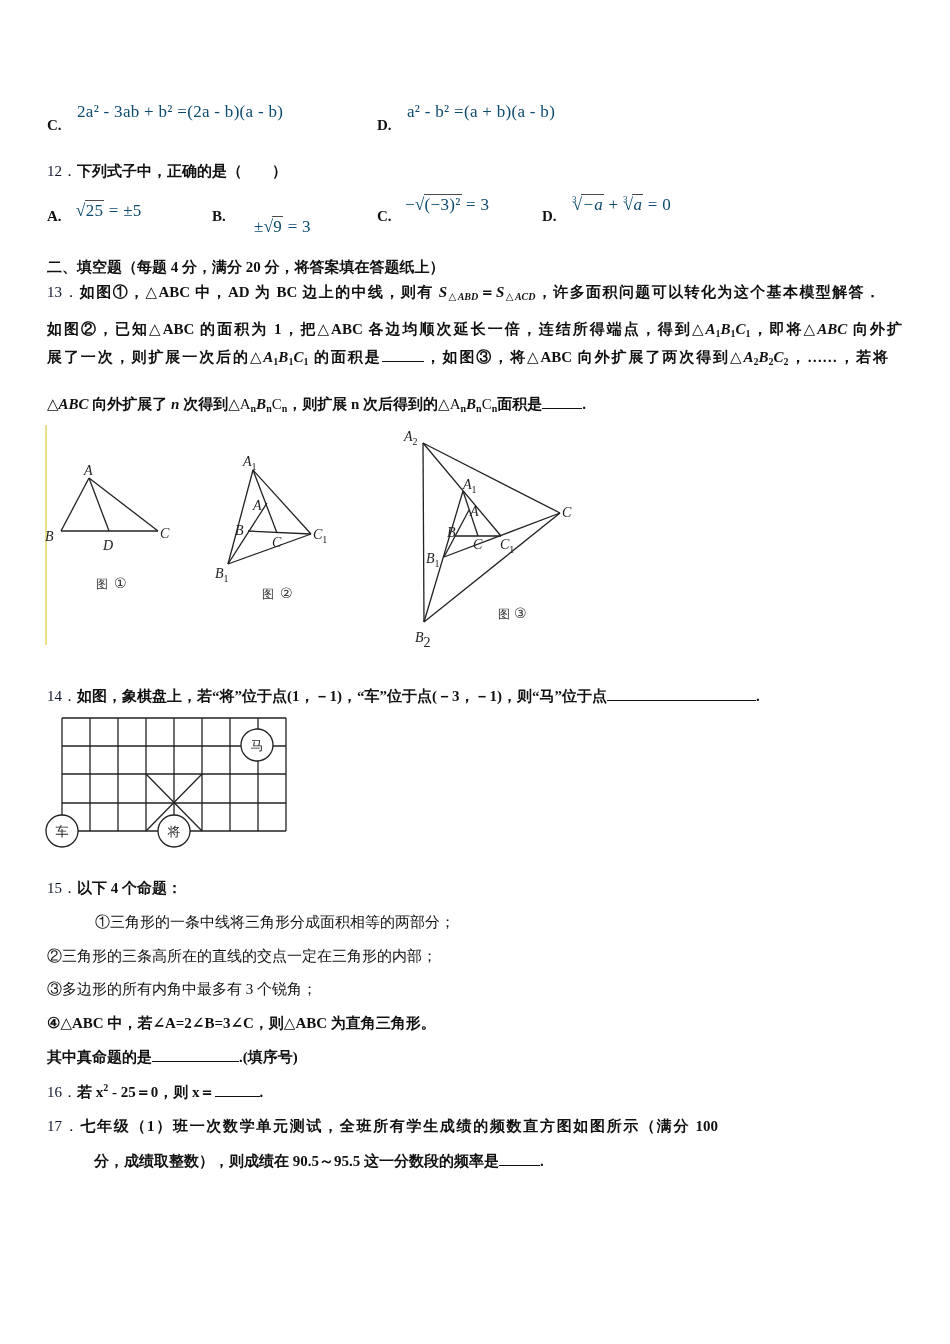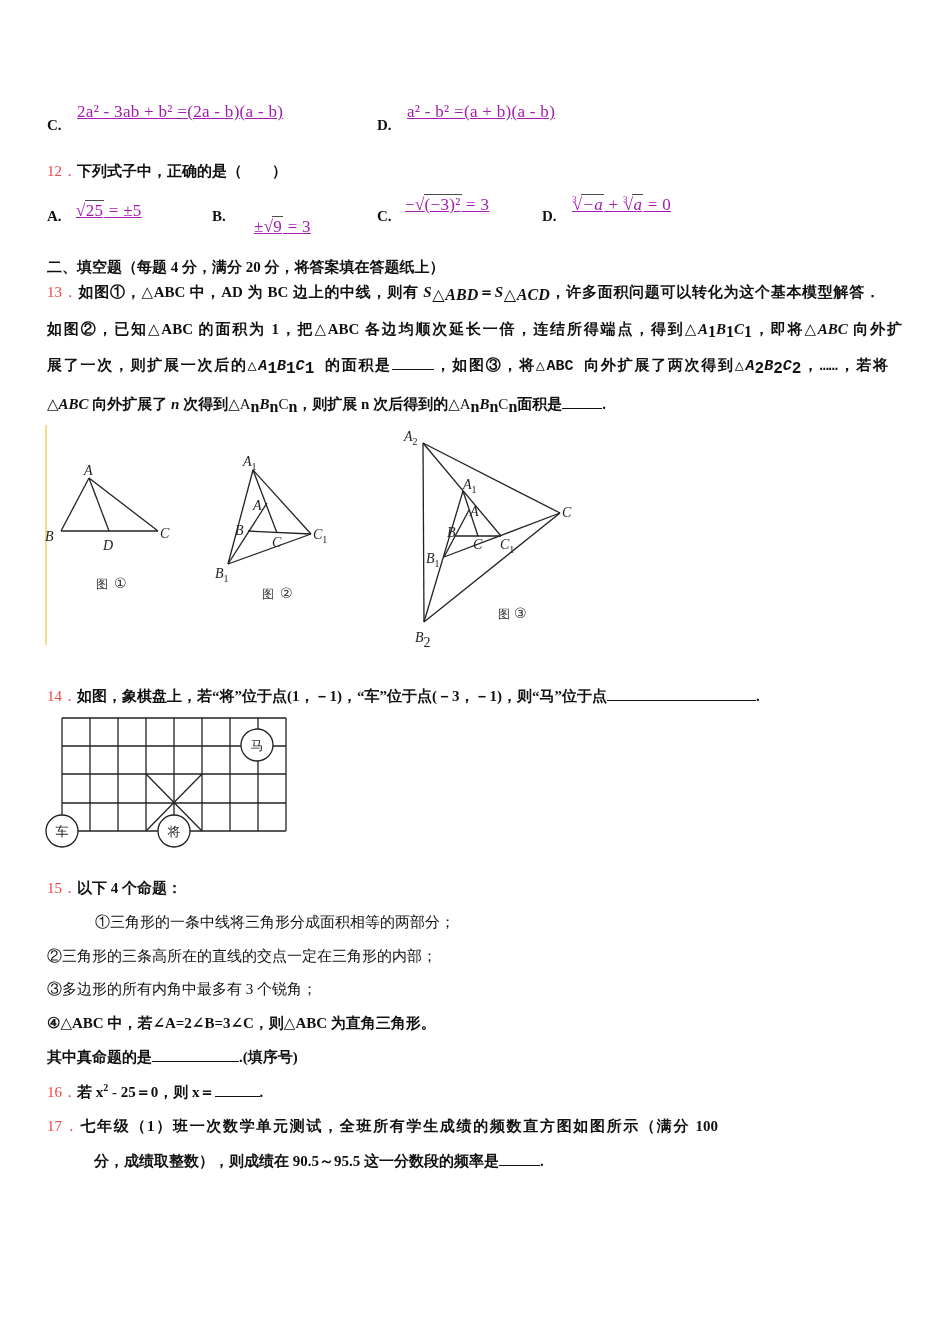--- a/index.html
+++ b/index.html
@@ -1,26 +1,26 @@
 <!DOCTYPE html>
 <html><head>
 <meta charset="utf-8">
 <style>
 html,body{margin:0;padding:0;background:#ffffff;}
 body{width:950px;height:1344px;position:relative;overflow:hidden;font-family:"Liberation Serif","DejaVu Serif",serif;color:#111;}
 .ln{position:absolute;left:47px;font-size:15px;line-height:20px;font-weight:bold;white-space:nowrap;}
 .just{white-space:normal;text-align:justify;text-align-last:justify;text-justify:inter-character;}
-.qnum{font-weight:normal;color:#ef4444;}
+.qnum{font-weight:normal;color:#0f172a;}
 .reg{font-weight:normal;}
 .it{font-style:italic;}
-sub{font-size:16px;vertical-align:-3px;line-height:0;}
+sub{font-size:10px;vertical-align:-3px;line-height:0;}
 sup.pw{font-size:10px;vertical-align:6px;line-height:0;}
 .blank{display:inline-block;border-bottom:1.2px solid #111;height:13px;vertical-align:baseline;}
 .opt-label{position:absolute;font-size:15px;line-height:20px;font-weight:bold;}
-.formula{position:absolute;font-size:17px;line-height:22px;color:#a21caf;white-space:nowrap;font-weight:normal;letter-spacing:0.3px;text-decoration:underline;}
+.formula{position:absolute;font-size:17px;line-height:22px;color:#0c4a6e;white-space:nowrap;font-weight:normal;letter-spacing:0.3px;}
 .radicand{border-top:1px solid #4a4a4a;padding:0 1px;}
 .radsign{margin-right:-1px;}
 .idx{font-size:9px;vertical-align:8px;line-height:0;margin-right:-4px;}
 .fig{position:absolute;}
 .lbl{font-family:"Liberation Serif","DejaVu Serif",serif;font-style:italic;font-size:14px;fill:#222;}
 .cap{font-family:"DejaVu Sans",sans-serif;font-size:12px;fill:#333;}
 .piece{font-family:"DejaVu Sans",sans-serif;font-size:13px;fill:#222;}
 </style>
 </head>
 <body>
@@ -57,21 +57,21 @@
 <div class="ln" style="top:257px;">二、填空题（每题 4 分，满分 20 分，将答案填在答题纸上）</div>
 
 <div class="ln just" style="top:282px;width:833px;">
   <span class="qnum">13．</span><span>如图①，△ABC 中，AD 为 BC 边上的中线，则有 </span><i>S</i><sub class="it">△ABD</sub><span>＝</span><i>S</i><sub class="it">△ACD</sub><span>，许多面积问题可以转化为这个基本模型解答．</span>
 </div>
 
 <div class="ln just" style="top:319px;width:855px;">
   <span>如图②，已知△ABC 的面积为 1，把△ABC 各边均顺次延长一倍，连结所得端点，得到△</span><span><i>A</i><sub>1</sub><i>B</i><sub>1</sub><i>C</i><sub>1</sub></span><span>，即将△</span><i>ABC</i><span> 向外扩</span>
 </div>
 
-<div class="ln just" style="top:356px;width:841px;font-family:Liberation Mono, monospace;">
+<div class="ln just" style="top:347px;width:841px;">
   <span>展了一次，则扩展一次后的△</span><span><i>A</i><sub>1</sub><i>B</i><sub>1</sub><i>C</i><sub>1</sub></span><span> 的面积是</span><span class="blank" style="width:42px;"></span><span>，如图③，将△ABC 向外扩展了两次得到△</span><span><i>A</i><sub>2</sub><i>B</i><sub>2</sub><i>C</i><sub>2</sub></span><span>，……，若将</span>
 </div>
 
 <div class="ln" style="top:394px;">
   <span>△</span><i>ABC</i><span> 向外扩展了 </span><i>n</i><span> 次得到△</span><span><span class="reg">A</span><sub>n</sub><i>B</i><sub>n</sub><span class="reg">C</span><sub>n</sub></span><span>，则扩展 n 次后得到的△</span><span><span class="reg">A</span><sub>n</sub><i>B</i><sub>n</sub><span class="reg">C</span><sub>n</sub></span><span>面积是</span><span class="blank" style="width:40px;"></span><span>.</span>
 </div>
 
 <svg class="fig" style="left:40px;top:420px;" width="560" height="240" viewBox="40 420 560 240">
   <line x1="46" y1="425" x2="46" y2="645" stroke="#ece08c" stroke-width="2"></line>
 

